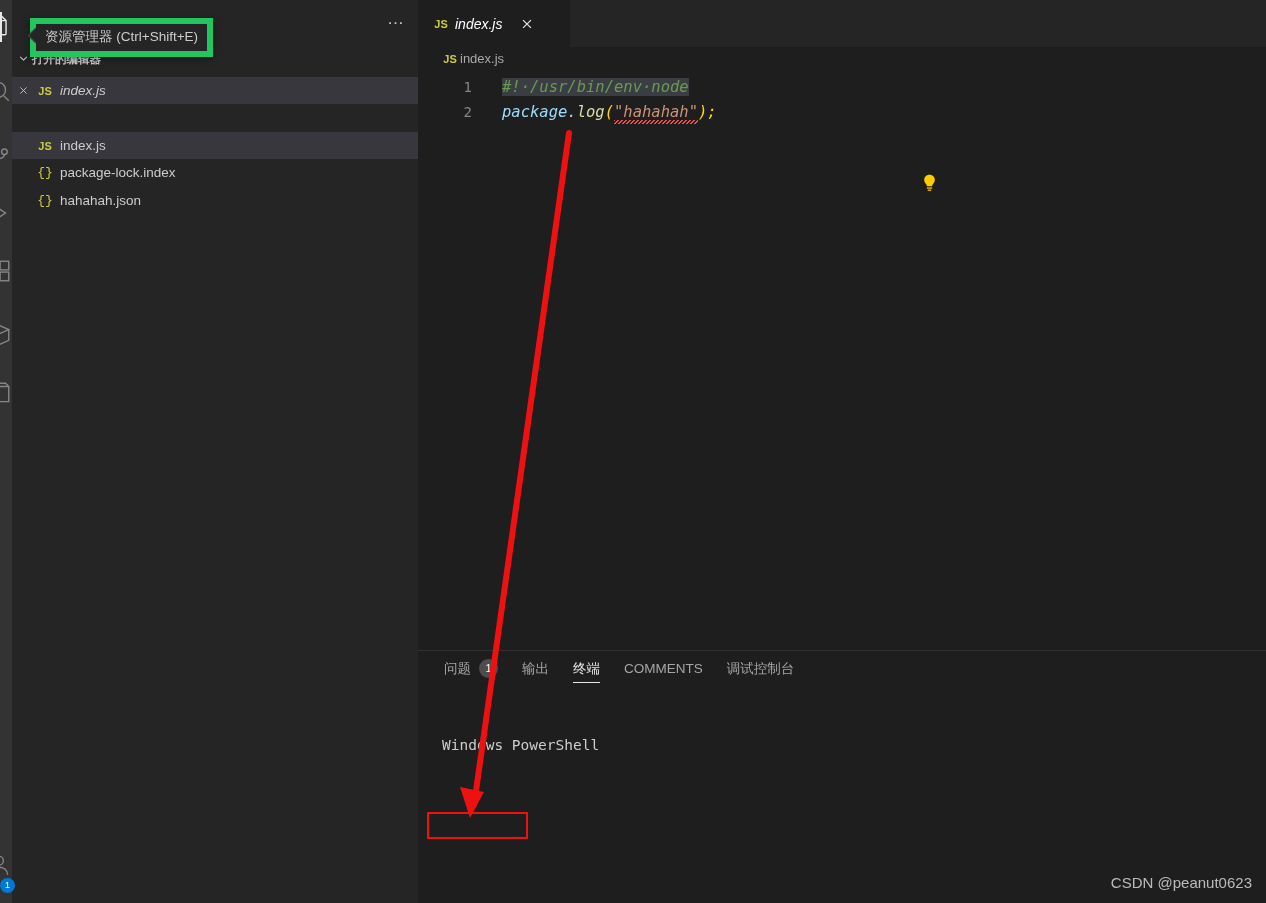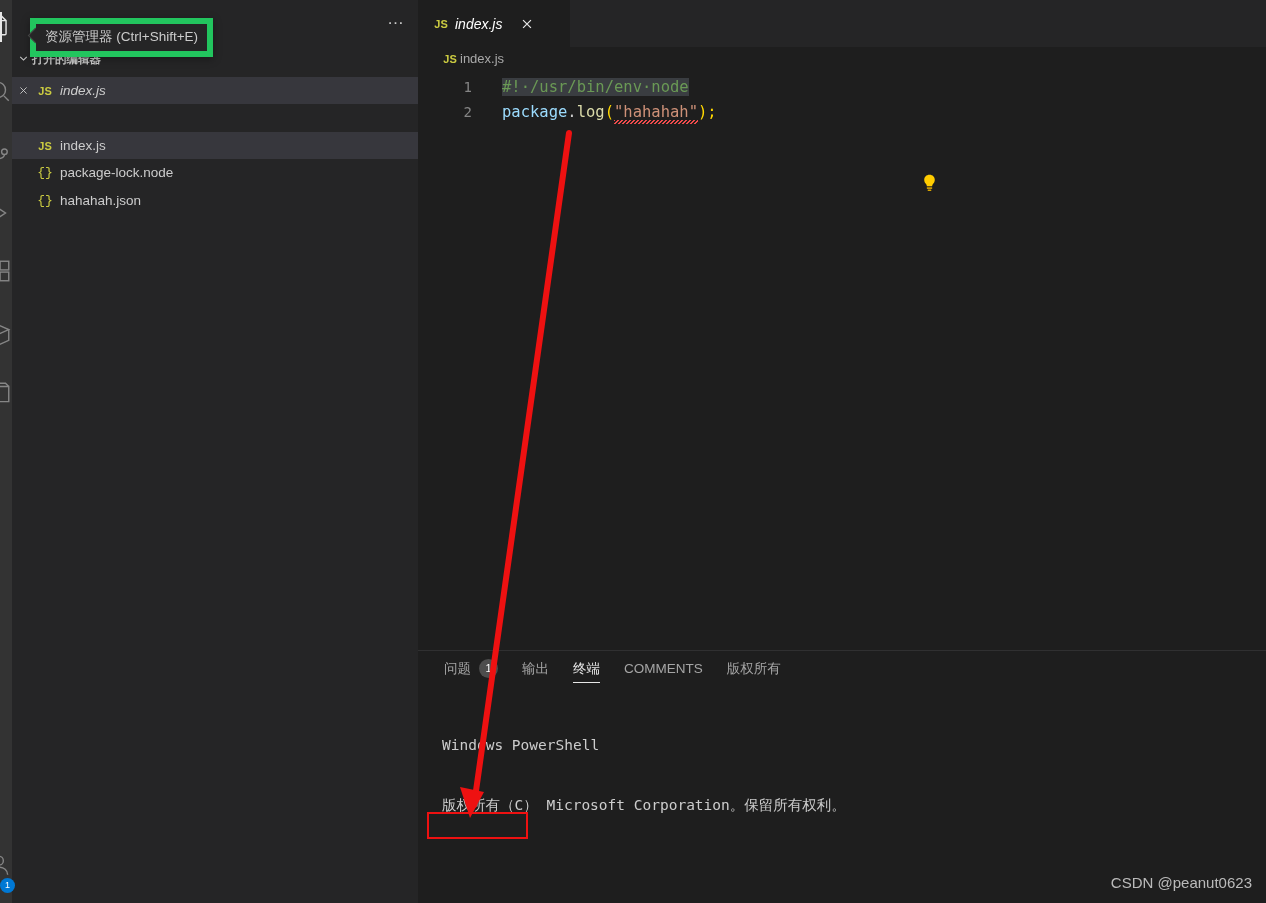--- a/index.html
+++ b/index.html
@@ -225,21 +225,21 @@
     align-items: center;
     white-space: pre;
   }
   .line-no {
     width: 54px;
     text-align: right;
     color: #858585;
     font-size: 14px;
     flex: none;
   }
-  .code-text { margin-left: 30px; position: relative; }
+  .code-text { margin-left: 30px; position: relative; font-style: italic; }
   .tok-comment { color: #6a9955; background: #3a3d41; }
   .tok-obj { color: #9cdcfe; }
   .tok-fn { color: #dcdcaa; }
   .tok-punc { color: #cccccc; }
   .tok-paren { color: #ffd700; }
   .tok-str { color: #ce9178; position: relative; }
   .squiggle {
     position: absolute;
     left: 0; right: 0; bottom: -3px;
     height: 4px;
@@ -432,21 +432,21 @@
 
   <div class="row selected" style="top:132px">
     <span style="width:22px"></span>
     <span class="icon-js">JS</span>
     <span class="label">index.js</span>
   </div>
 
   <div class="row" style="top:159px">
     <span style="width:22px"></span>
     <span class="icon-json">{}</span>
-    <span class="label">package-lock.node</span>
+    <span class="label">package-lock.index</span>
   </div>
 
   <div class="row" style="top:187px">
     <span style="width:22px"></span>
     <span class="icon-json">{}</span>
     <span class="label">hahahah.json</span>
   </div>
 </div>
 
 <div id="editor-group">
@@ -496,27 +496,26 @@
       <div class="panel-tab">
         <span>输出</span>
       </div>
       <div class="panel-tab active">
         <span>终端</span>
       </div>
       <div class="panel-tab">
         <span>COMMENTS</span>
       </div>
       <div class="panel-tab">
-        <span>版权所有</span>
+        <span>调试控制台</span>
       </div>
     </div>
 
     <div id="terminal">
       <div class="term-line">Windows PowerShell</div>
-      <div class="term-line">版权所有（C） Microsoft Corporation。保留所有权利。</div>
       <div class="term-line">&nbsp;</div>
       
       
       
       
       
     </div>
   </div>
 </div>
 

